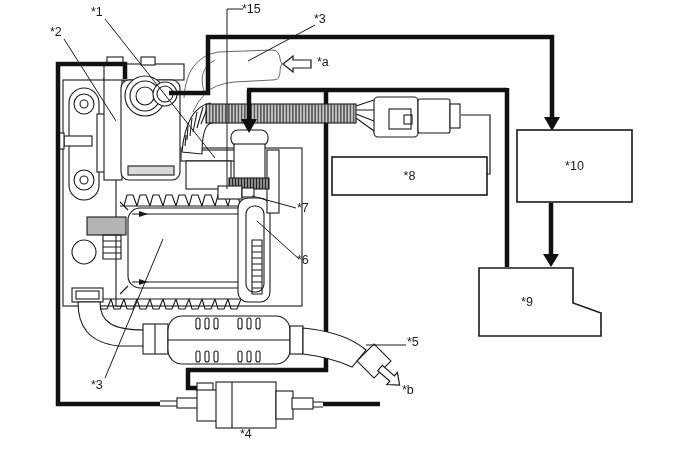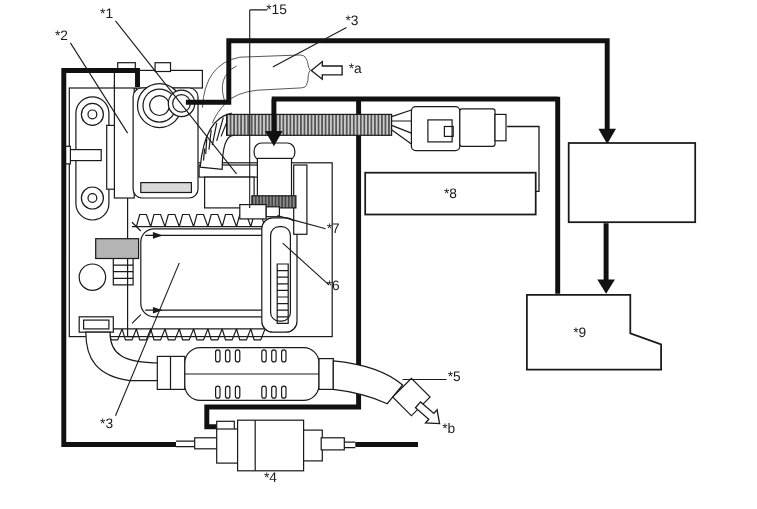--- a/index.html
+++ b/index.html
@@ -221,15 +221,16 @@
 <div class="lbl" style="left:240px;top:428px">*4</div>
 <div class="lbl" style="left:407px;top:336px">*5</div>
 <div class="lbl" style="left:297px;top:254px">*6</div>
 <div class="lbl" style="left:297px;top:202px">*7</div>
 <div class="lbl" style="left:314px;top:13px">*3</div>
 <div class="lbl" style="left:242px;top:3px">*15</div>
 <div class="lbl" style="left:317px;top:56px">*a</div>
 <div class="lbl" style="left:402px;top:384px">*b</div>
 
 <div class="boxlbl" style="left:332px;top:157px;width:155px;height:38px">*8</div>
+<div class="boxlbl" style="left:517px;top:130px;width:115px;height:72px">*10</div>
 <div class="boxlbl" style="left:479px;top:268px;width:96px;height:68px">*9</div>
 
 </div>
 
 </body></html>

